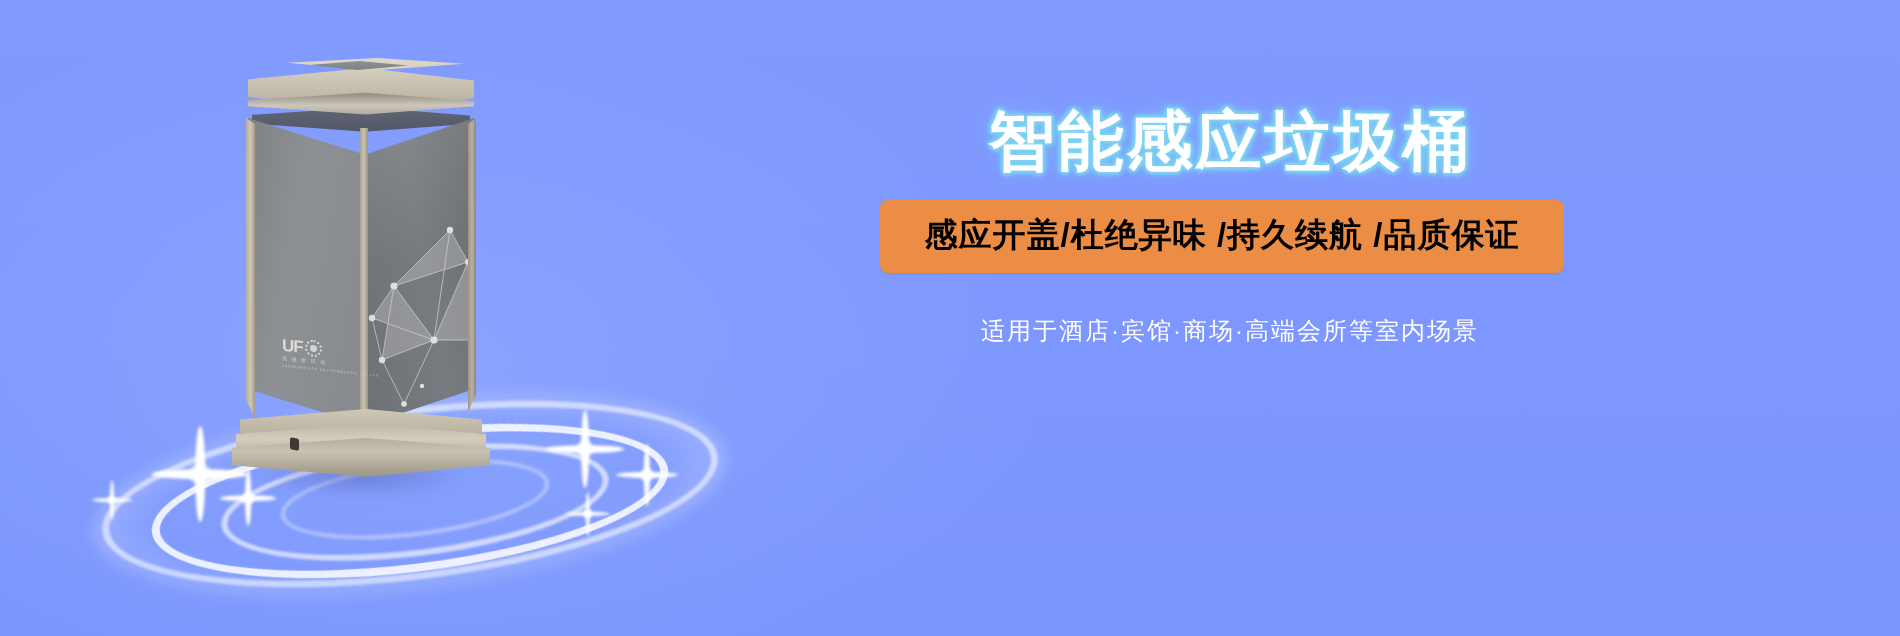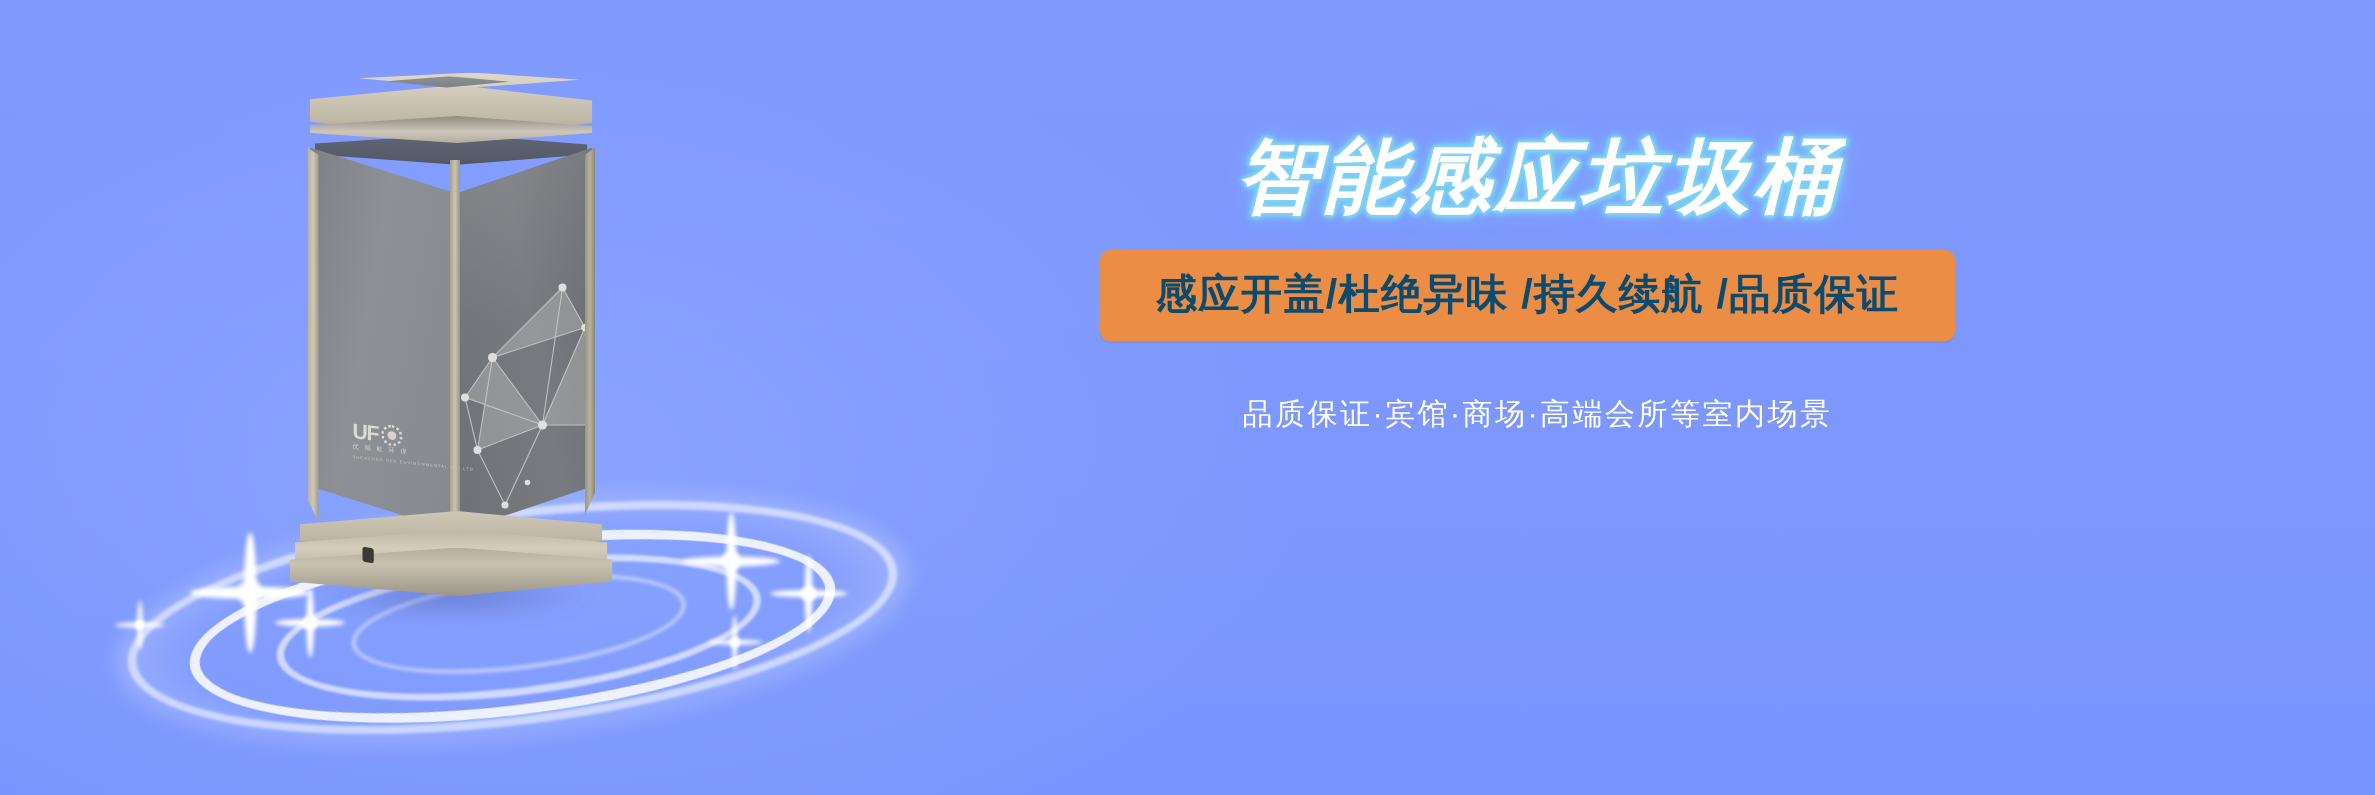--- a/index.html
+++ b/index.html
@@ -286,21 +286,20 @@
     line-height: 1;
     text-align: center;
     text-shadow:
        0 0 3px #8fd8f5,
        0 0 7px #77cdf2,
        2px 0 4px #7fd2f3,
       -2px 0 4px #7fd2f3,
        0 2px 4px #7fd2f3,
        0 -2px 4px #7fd2f3,
        0 0 18px rgba(130,210,245,0.75);
-    font-style: italic;
   }
 
   .subline {
     margin: 34px 0 0 0;
     display: flex;
     align-items: center;
     justify-content: center;
     gap: 18px;
     color: #ffffff;
     font-size: 27px;
@@ -314,21 +313,21 @@
     background: #ffffff;
     flex: none;
   }
 
   .badge {
     margin: 26px 16px 0 0;
     background: #eb8d45;
     border-radius: 8px;
     padding: 13px 18px 15px 18px;
     text-align: center;
-    color: #0c4a6e;
+    color: #000000;
     font-size: 33px;
     font-weight: 700;
     letter-spacing: 1px;
     white-space: nowrap;
     box-shadow: 0 2px 0 rgba(0,0,0,0.05);
   }
 
   .tagline {
     margin: 42px 0 0 0;
     text-align: center;
@@ -437,15 +436,15 @@
       <div class="base-sensor"></div>
     </div>
   </div>
 
   <div class="copy">
     <h1 class="headline">智能感应垃圾桶</h1>
 
 
     <div class="badge">感应开盖/杜绝异味 /持久续航 /品质保证</div>
 
-    <div class="tagline">品质保证·宾馆·商场·高端会所等室内场景</div>
+    <div class="tagline">适用于酒店·宾馆·商场·高端会所等室内场景</div>
   </div>
 </div>
 
 </body></html>

